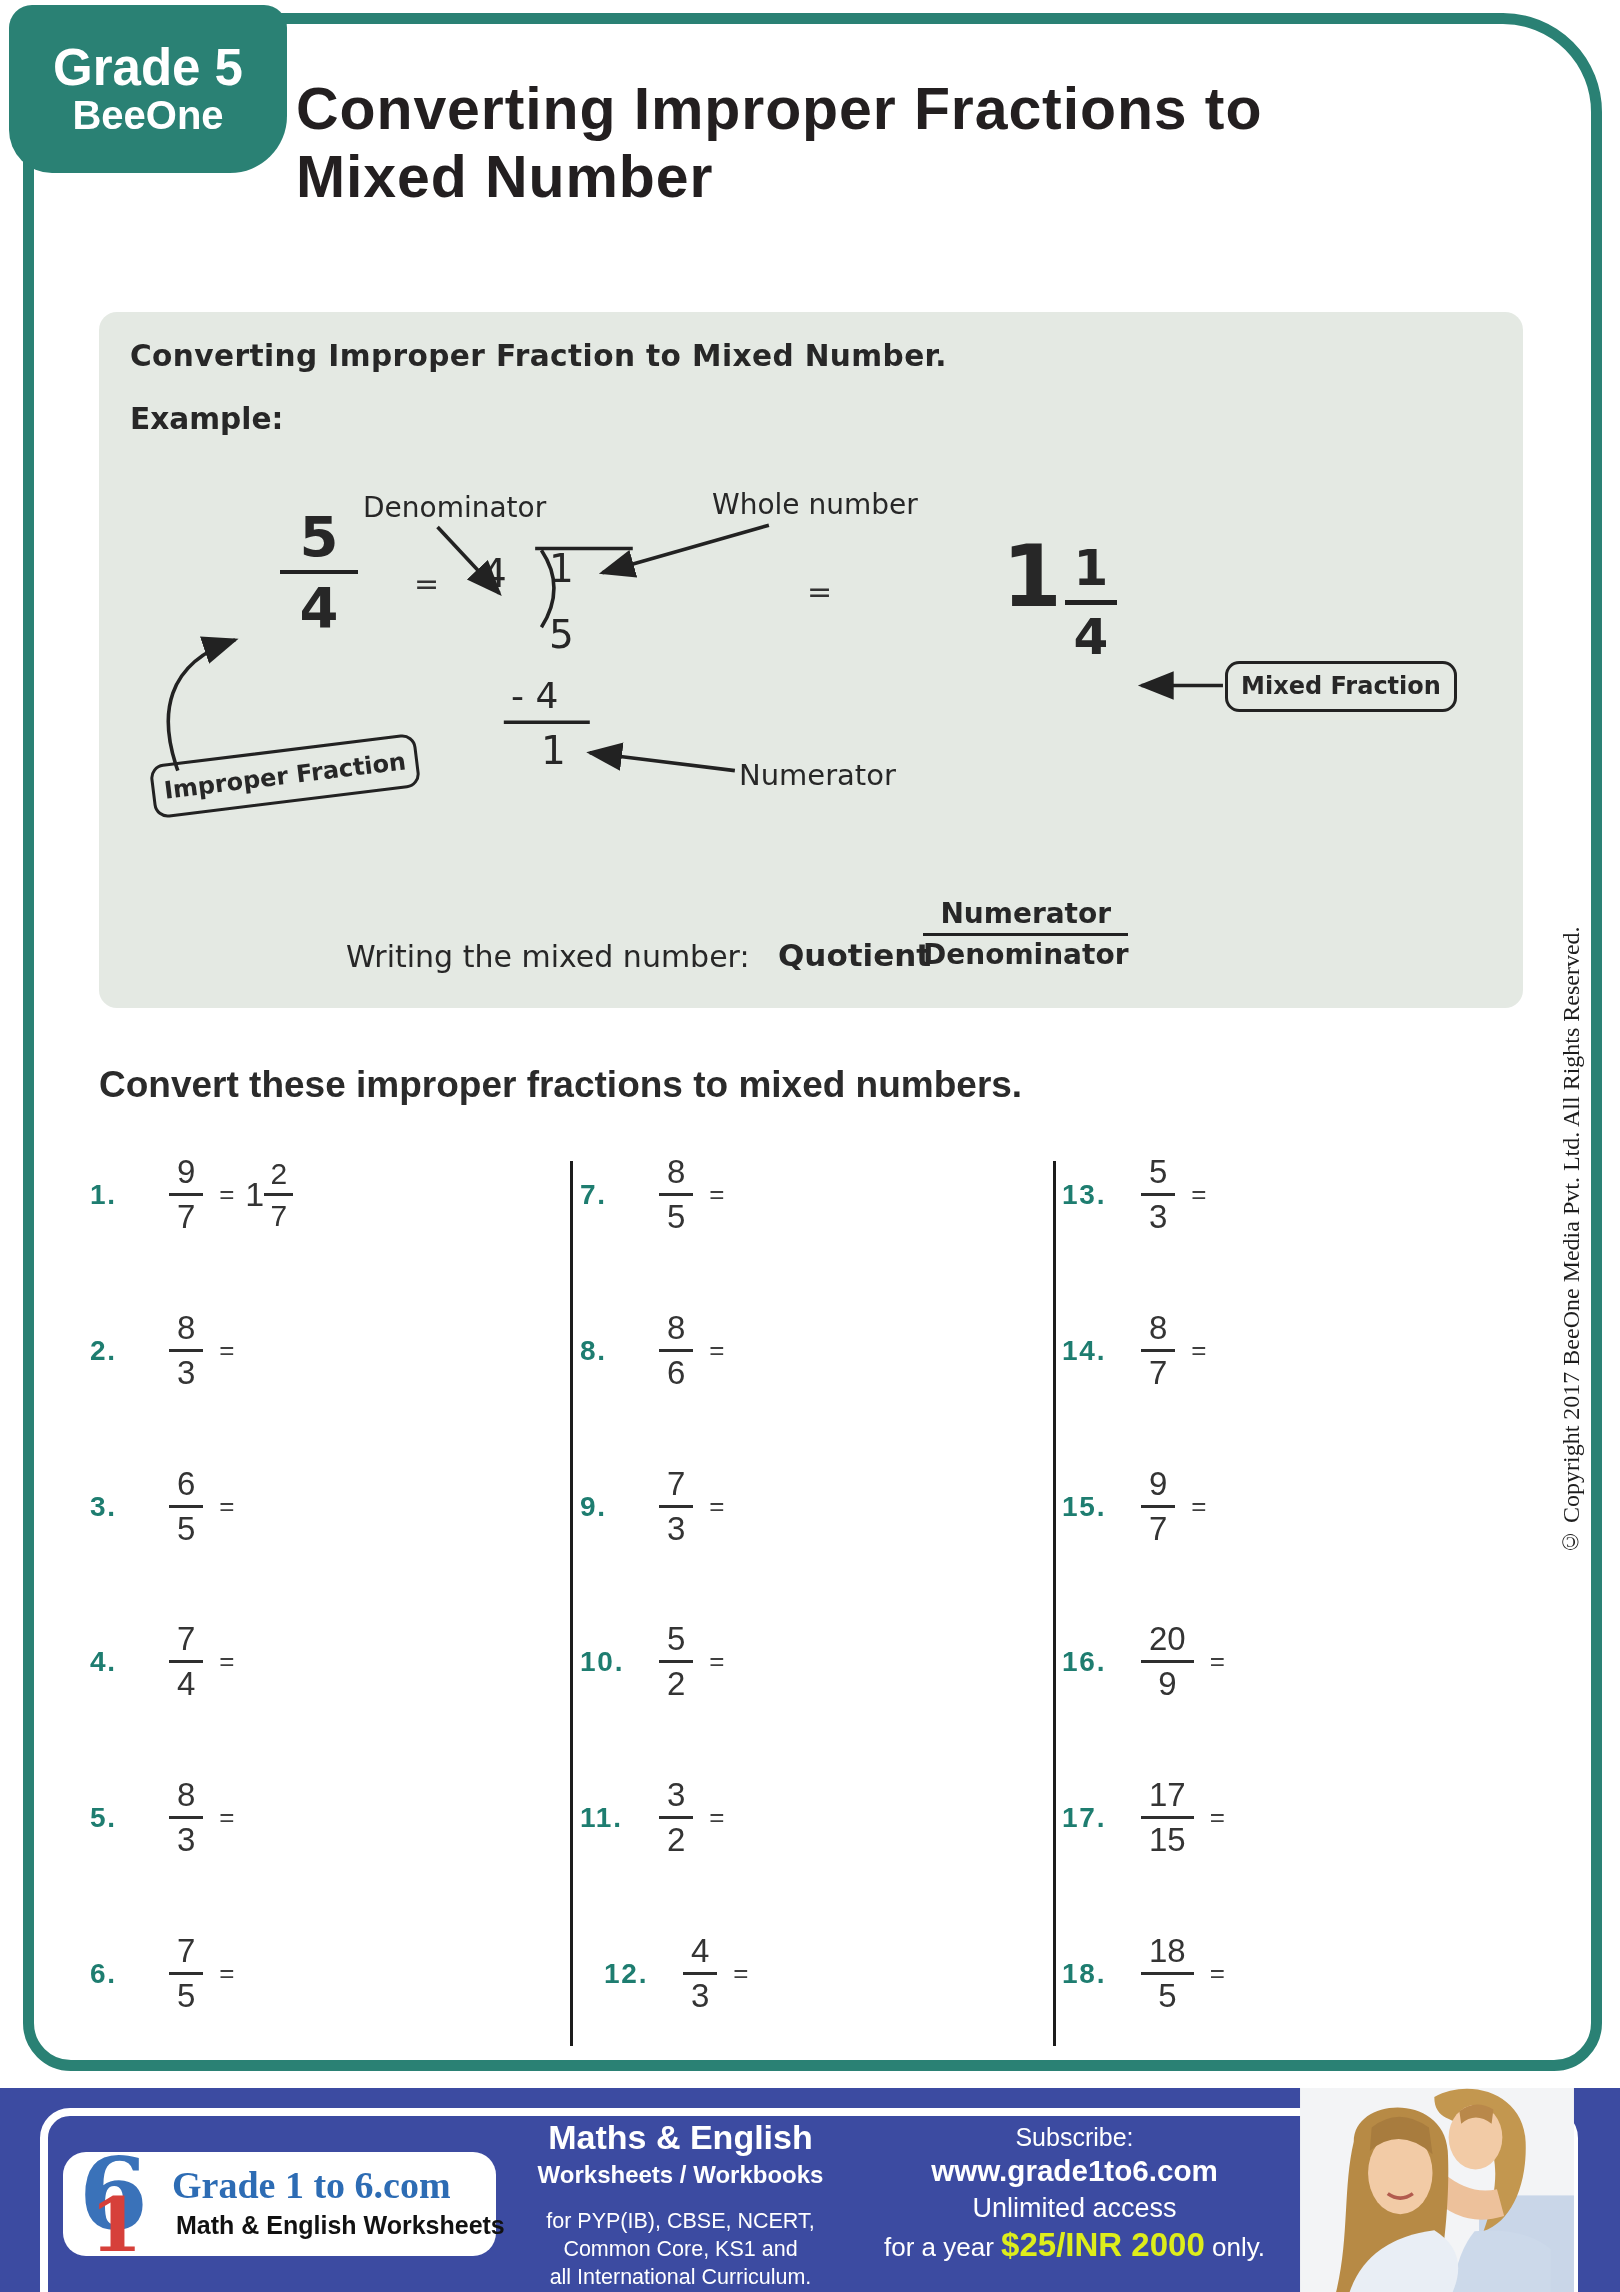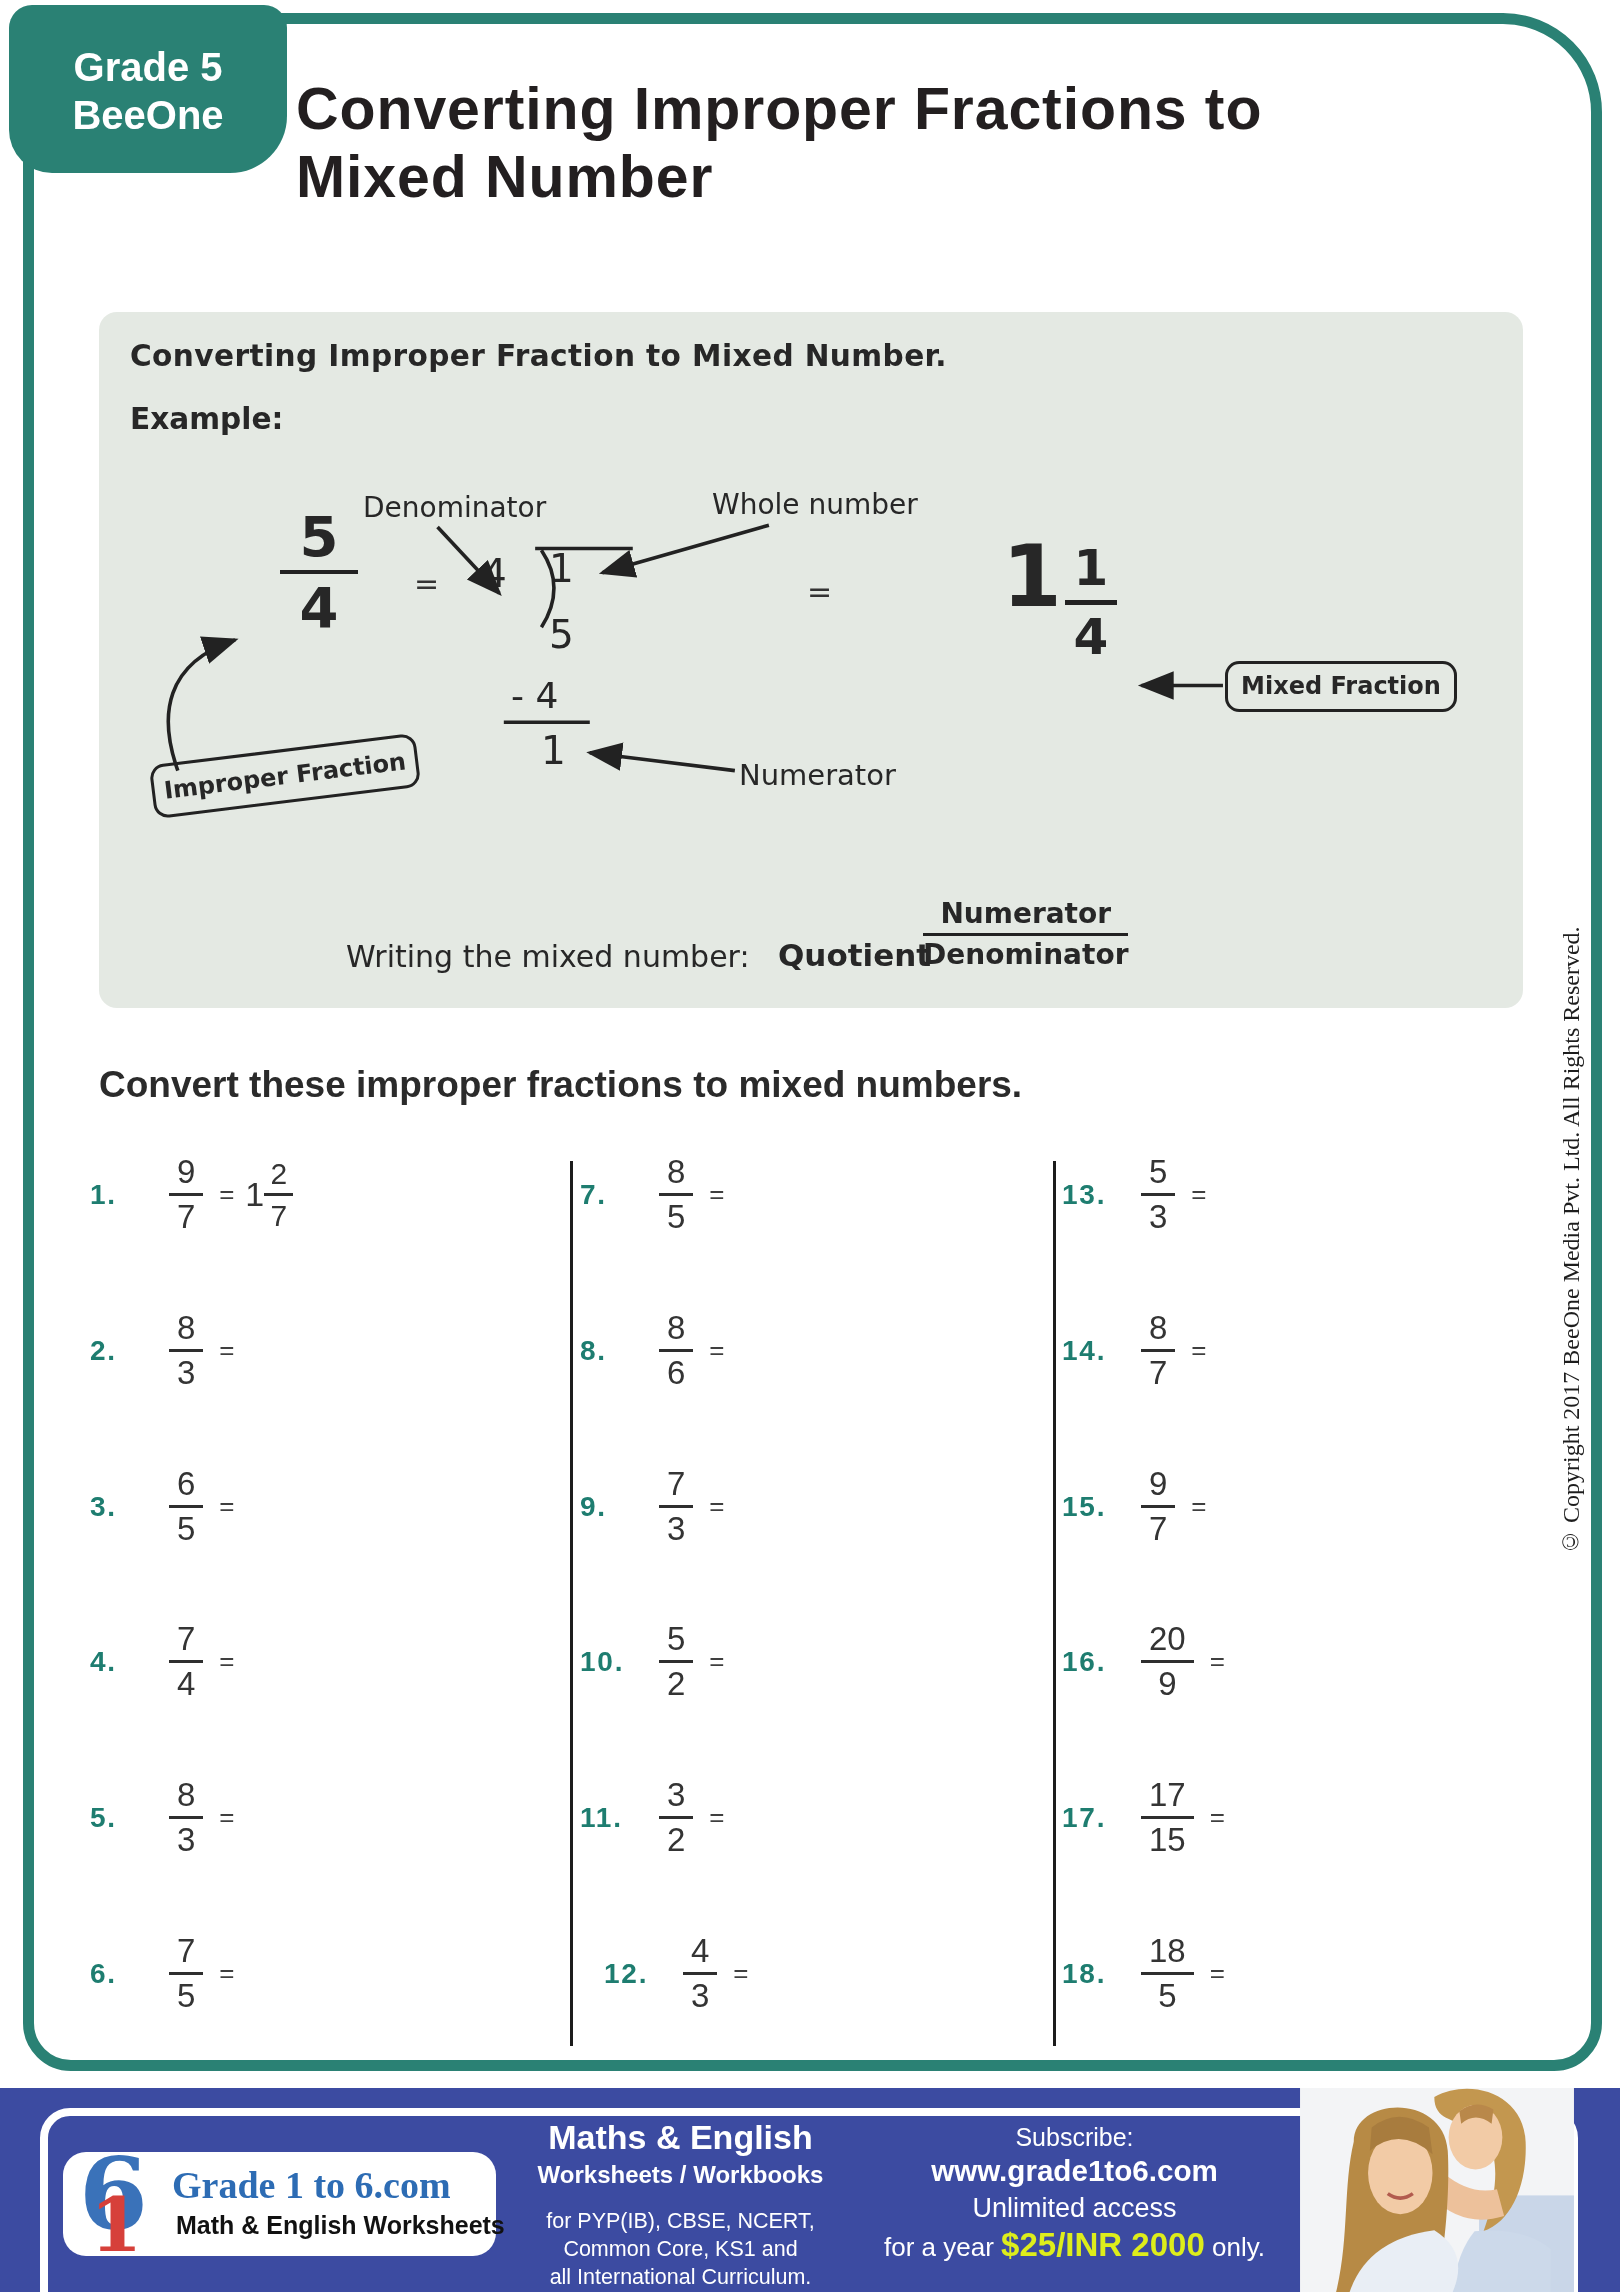--- a/index.html
+++ b/index.html
@@ -6,21 +6,21 @@
   #page{position:relative;width:1620px;height:2293px;background:#ffffff;overflow:hidden;
         font-family:"Liberation Sans",sans-serif;color:#231f20;}
 
   
   .frame{position:absolute;left:23px;top:12.5px;width:1557px;height:2036px;
          border:11.6px solid #2a8174;border-radius:48px 99px 48px 48px;}
 
   
   .badge{position:absolute;left:9px;top:5.4px;width:278px;height:168px;background:#2a8174;
          border-radius:23px 23px 57px 43px;text-align:center;color:#fff;font-weight:bold;}
-  .badge .b1{display:block;margin-top:39px;font-size:40px;line-height:47px;}
+  .badge .b1{display:block;margin-top:39px;font-size:51px;line-height:47px;}
   .badge .b2{display:block;font-size:40px;line-height:48px;}
 
   
   .title{position:absolute;left:296px;top:75px;width:1281px;
          font-weight:bold;font-size:59px;line-height:68px;color:#231f20;letter-spacing:0.9px;}
 
   
   .exbox{position:absolute;left:99px;top:312px;width:1424px;height:696px;background:#e4e9e3;
          border-radius:18px;font-family:"DejaVu Sans",sans-serif;color:#272727;}
   .exbox .abs{position:absolute;white-space:nowrap;}

